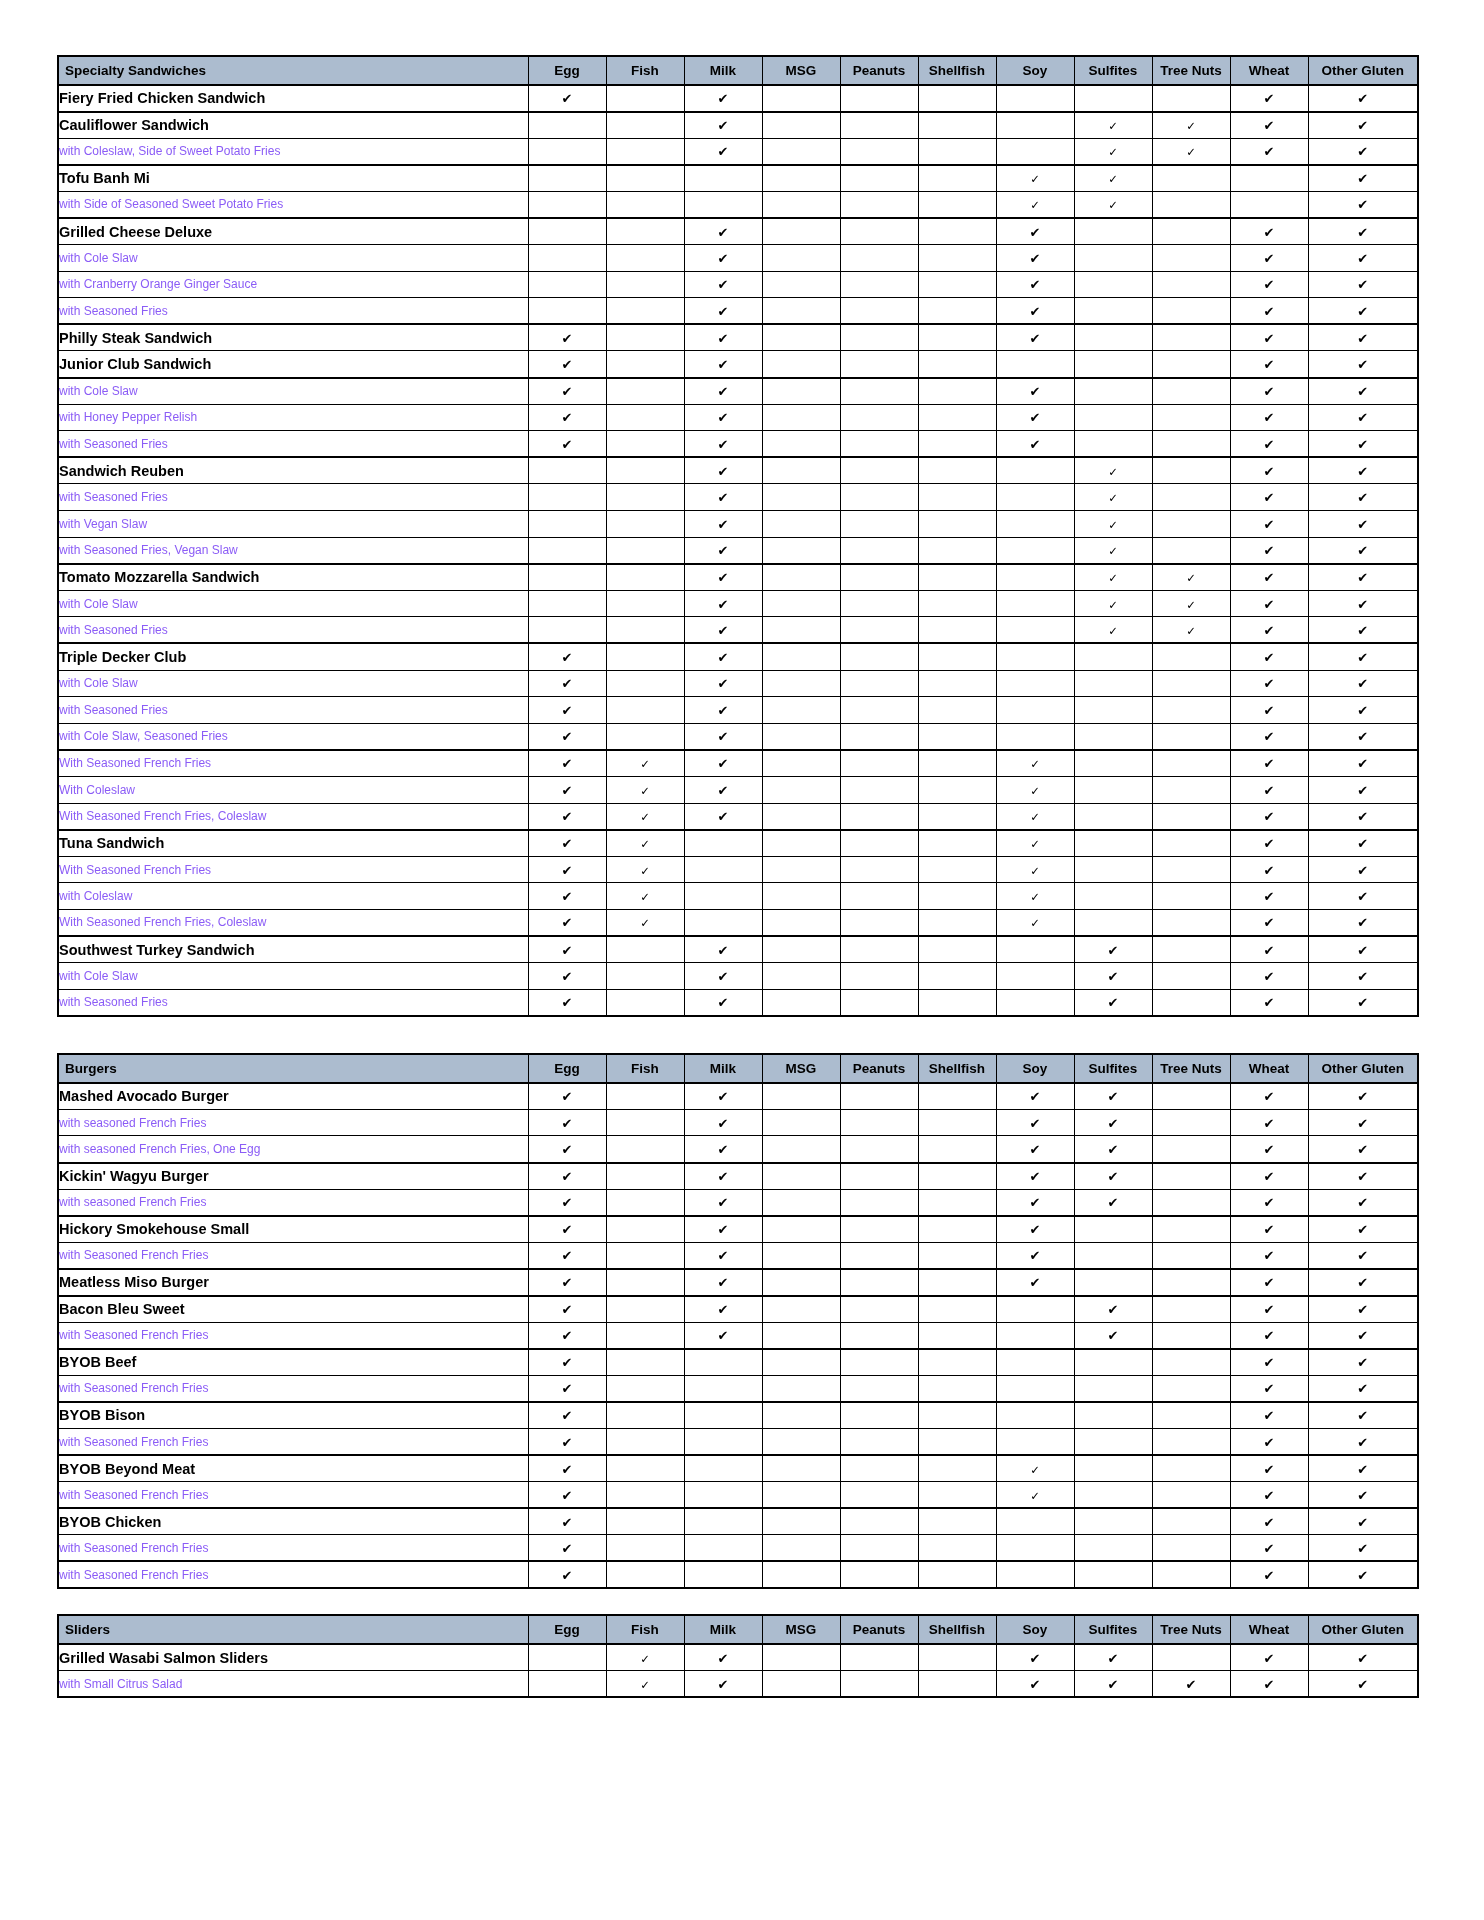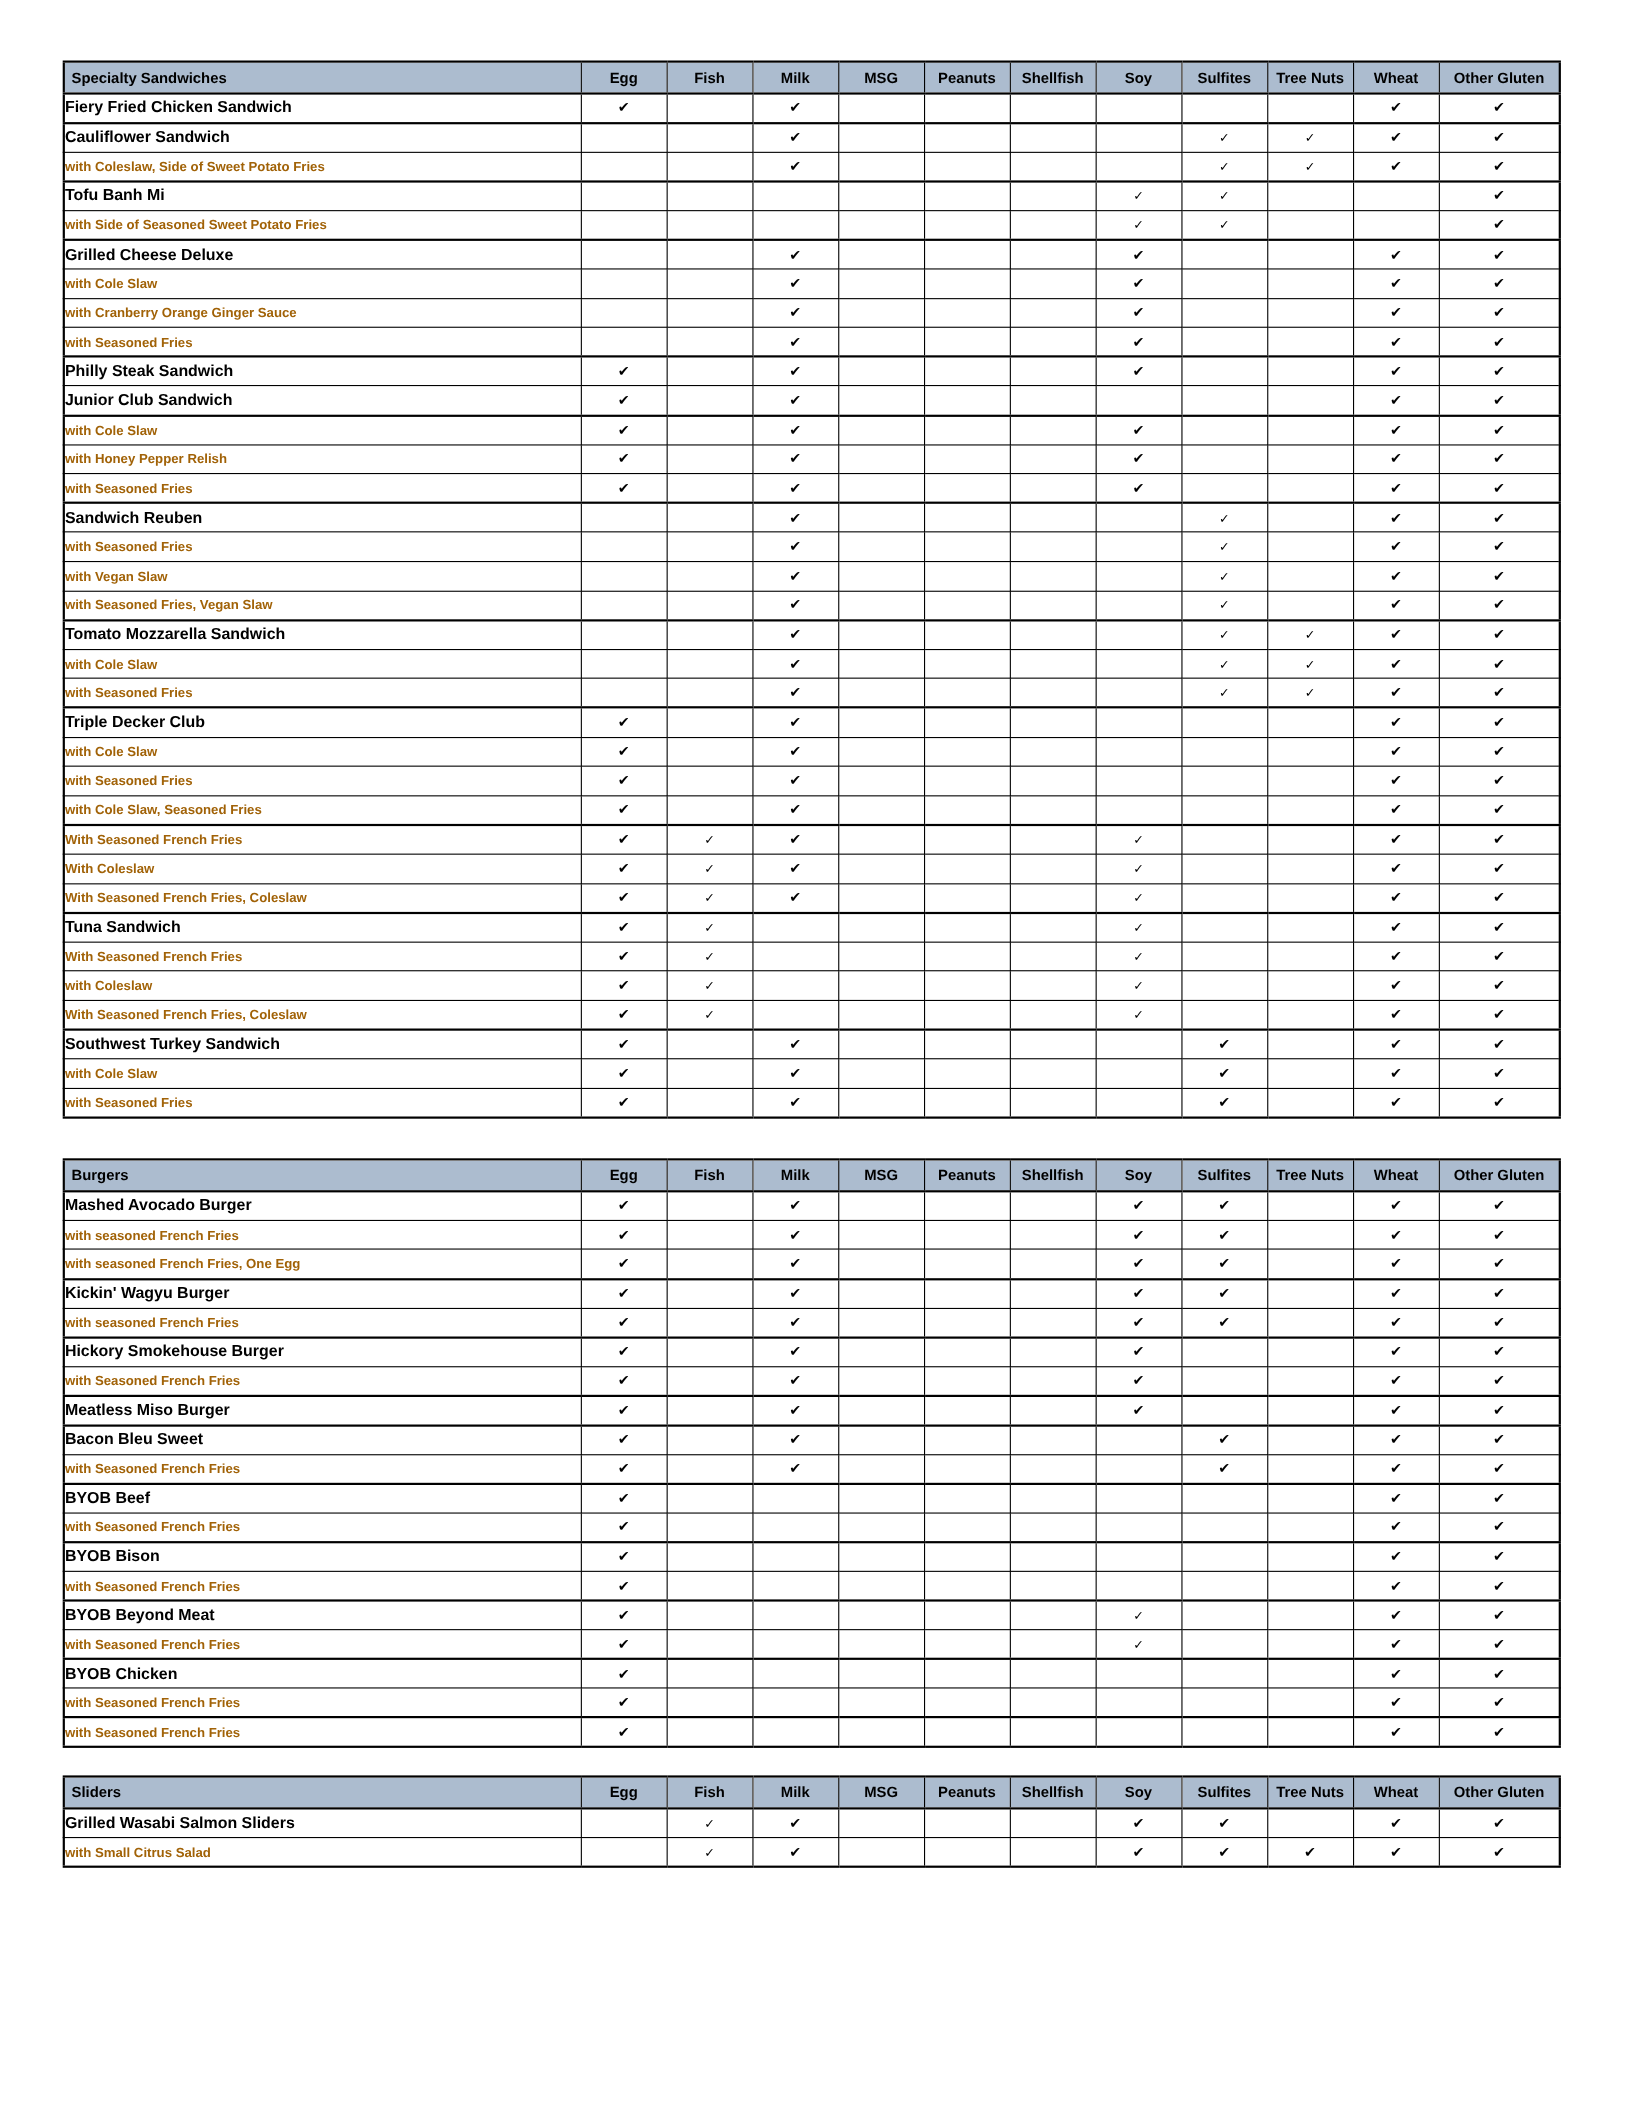--- a/index.html
+++ b/index.html
@@ -40,23 +40,23 @@
   }
   table.allergen tbody tr { height: 26.6px; }
   table.allergen tbody tr.group-end td { border-bottom: 2.5px solid #000; }
   td.label-cell { padding-left: 6px; text-align: left; }
   tr.product td.label-cell {
     font-weight: bold;
     font-size: 14.5px;
     color: #000;
   }
   tr.variant td.label-cell {
-    font-weight: bold;
+    font-weight: normal;
     font-size: 12px;
-    color: #a16207;
+    color: #8b5cf6;
   }
   td.check-cell { text-align: center; vertical-align: middle; }
   span.check-b { font-size: 13px; font-weight: bold; line-height: 1; }
   span.check-l { font-size: 11.5px; font-weight: normal; line-height: 1; }
   .tbl-gap-1 { height: 36px; }
   .tbl-gap-2 { height: 25px; }
 </style>
 </head>
 <body>
 
@@ -681,21 +681,21 @@
         <td class="check-cell"></td>
         <td class="check-cell"></td>
         <td class="check-cell"></td>
         <td class="check-cell"><span class="check-b">✔</span></td>
         <td class="check-cell"><span class="check-b">✔</span></td>
         <td class="check-cell"></td>
         <td class="check-cell"><span class="check-b">✔</span></td>
         <td class="check-cell"><span class="check-b">✔</span></td>
       </tr>
       <tr class="product">
-        <td class="label-cell">Hickory Smokehouse Burger</td>
+        <td class="label-cell">Hickory Smokehouse Small</td>
         <td class="check-cell"><span class="check-b">✔</span></td>
         <td class="check-cell"></td>
         <td class="check-cell"><span class="check-b">✔</span></td>
         <td class="check-cell"></td>
         <td class="check-cell"></td>
         <td class="check-cell"></td>
         <td class="check-cell"><span class="check-b">✔</span></td>
         <td class="check-cell"></td>
         <td class="check-cell"></td>
         <td class="check-cell"><span class="check-b">✔</span></td>

